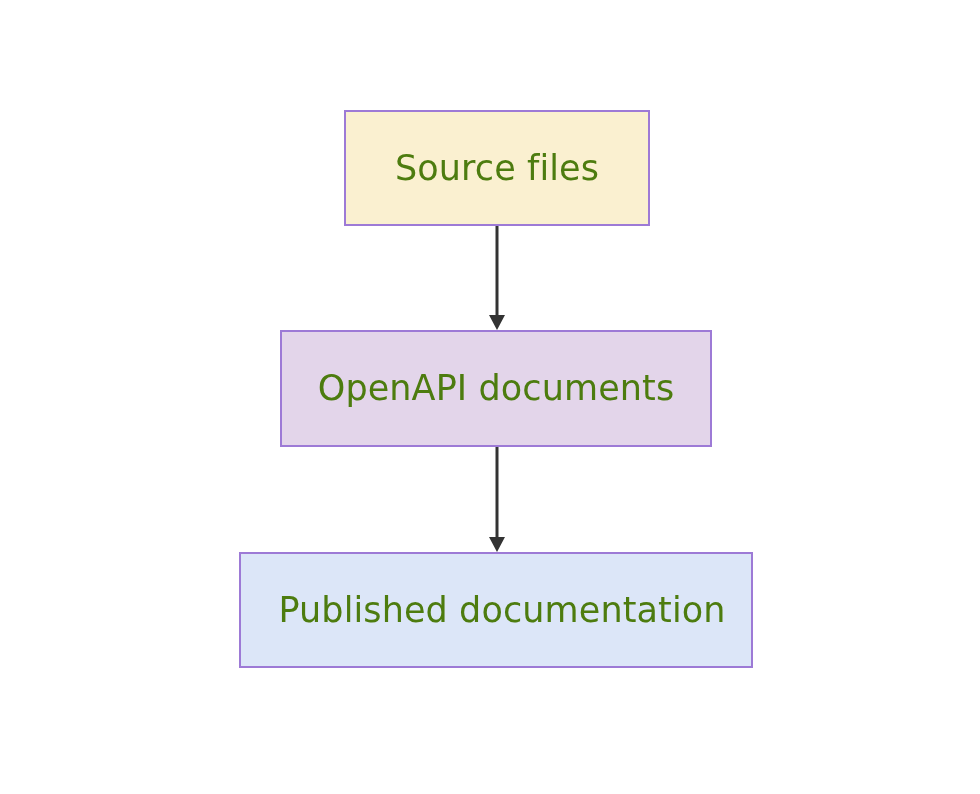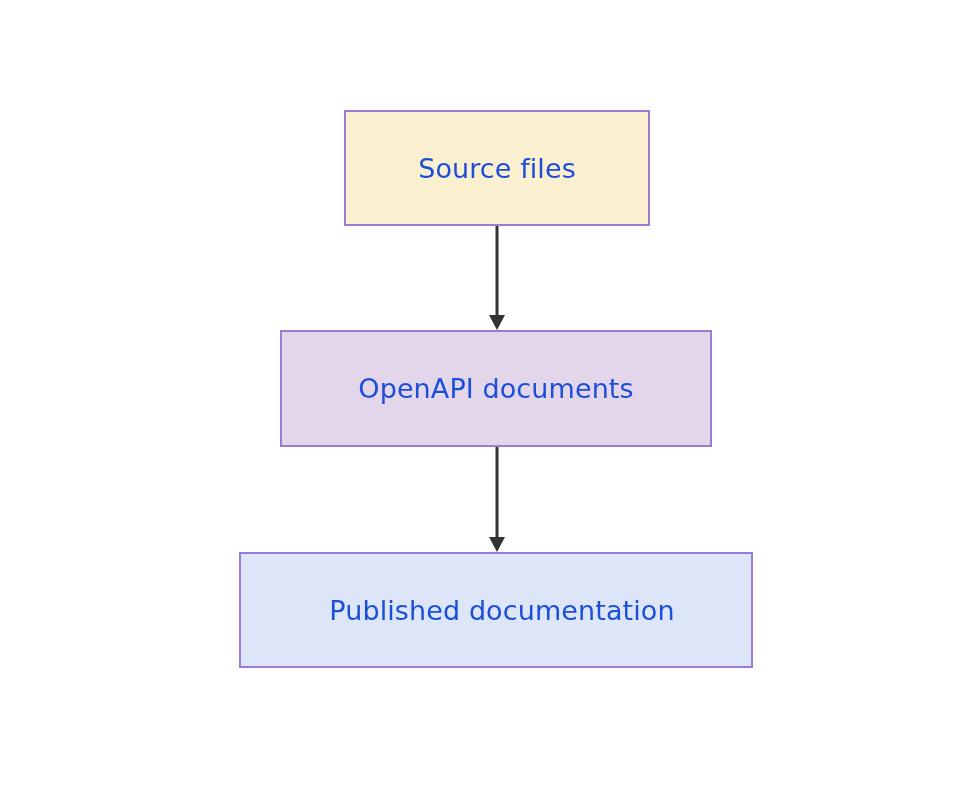--- a/index.html
+++ b/index.html
@@ -24,23 +24,23 @@
     position: absolute;
     box-sizing: border-box;
     border-style: solid;
     border-width: 2px;
     display: flex;
     align-items: center;
     justify-content: center;
   }
 
   .node-label {
-    font-size: 27px;
+    font-size: 35px;
     line-height: 1;
-    color: #1d4ed8;
+    color: #4d7c0f;
     white-space: nowrap;
     letter-spacing: 0.1px;
   }
 
   .edge-svg {
     position: absolute;
     left: 0;
     top: 0;
     width: 980px;
     height: 794px;

